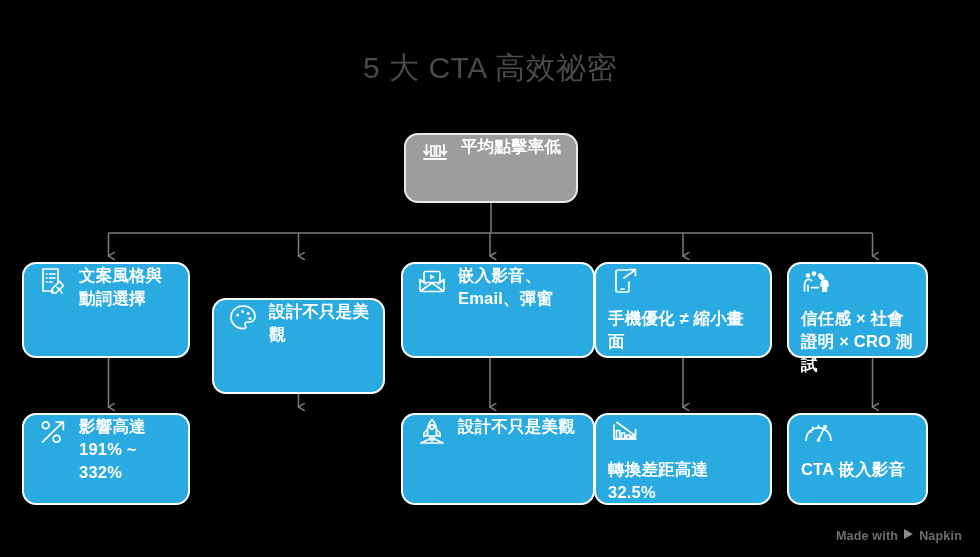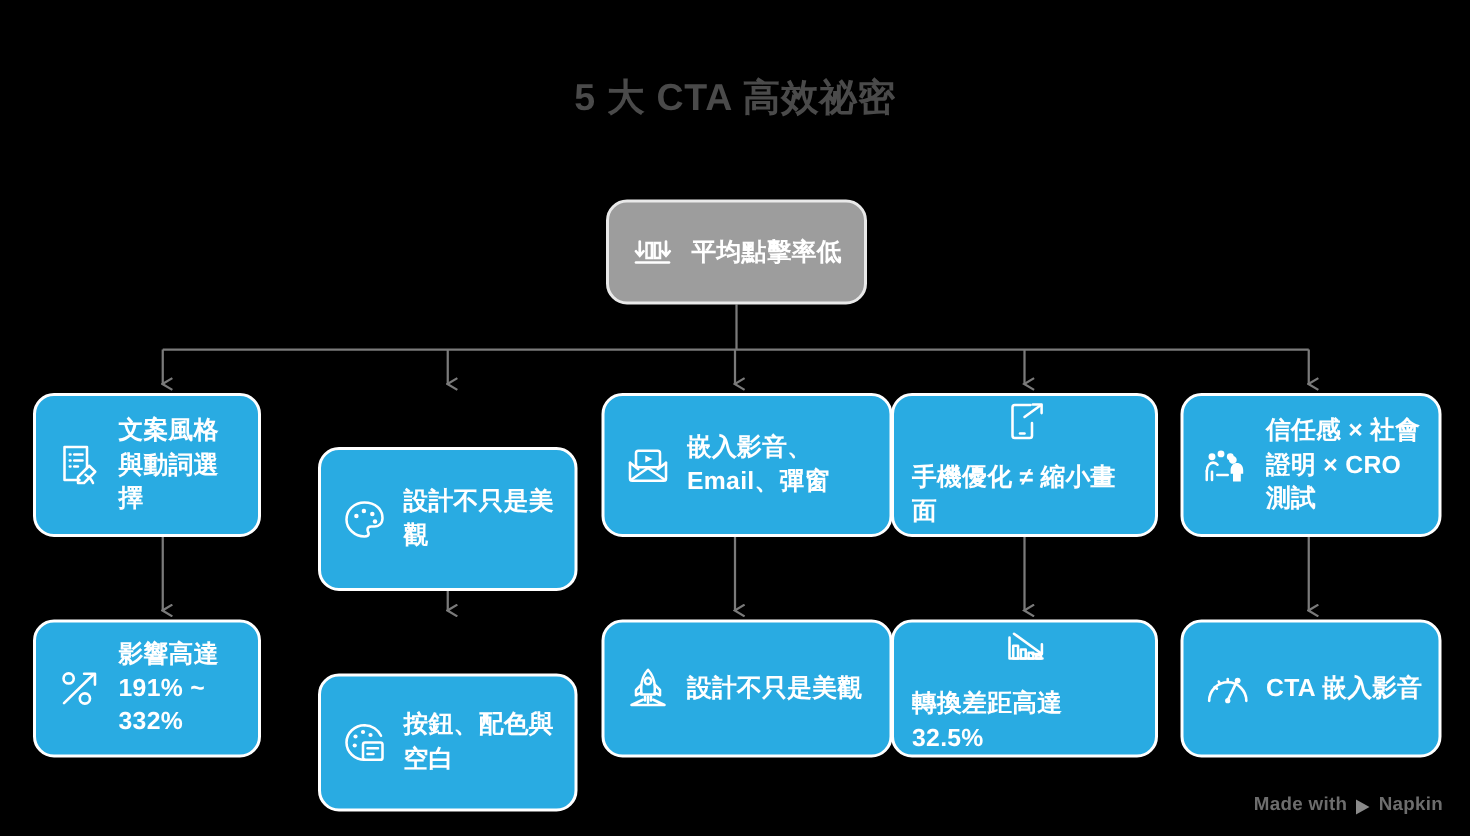--- a/index.html
+++ b/index.html
@@ -7,29 +7,29 @@
   body {
     width:980px; height:557px;
     font-family:"Liberation Sans","DejaVu Sans",sans-serif;
     overflow:hidden; position:relative;
   }
   #stage { position:relative; width:980px; height:557px; }
 
   #title {
     position:absolute; left:0; top:48px; width:980px;
     text-align:center; color:#4a4a4a;
-    font-size:25px; font-weight:bold; letter-spacing:.5px;
+    font-size:30px; font-weight:normal; letter-spacing:.5px;
     white-space:nowrap;
   }
 
   svg#wires { position:absolute; left:0; top:0; width:980px; height:557px; }
 
   .node {
     position:absolute;
-    display:flex; align-items:center;
+    display:flex; align-items:flex-start;
     border-radius:14px;
     padding:0 10px 0 12px;
     gap:9px;
     color:#ffffff;
   }
   .node.root {
     background:#9d9d9d;
     border:2px solid #e9e9e9;
   }
   .node.blue {
@@ -49,29 +49,29 @@
     word-break:break-word;
   }
   .node.root .lbl { color:#ffffff; font-weight:bold; }
 
   
   #n-root { left:404px; top:133px; width:174px; height:70px; }
 
   .row-mid { top:262px; height:96px; }
   .row-bot { top:413px; height:92px; }
 
-  .col1 { left:22px;  width:152px; }
+  .col1 { left:22px;  width:168px; }
   .col2 { left:212px; width:173px;margin-top:36px; }
   .col3 { left:401px; width:194px; }
   .col4 { left:594px; width:178px;flex-direction:column; }
-  .col5 { left:787px; width:174px; }
+  .col5 { left:787px; width:141px;flex-direction:column; }
 
   #watermark {
     position:absolute; right:18px; bottom:14px;
-    display:flex; align-items:flex-end; gap:6px;
+    display:flex; align-items:flex-start; gap:6px;
     color:#6d6d6d; font-size:12.5px; font-weight:bold;
     letter-spacing:.2px;
   }
   #watermark .play {
     width:0; height:0;
     border-left:9px solid #8a8a8a;
     border-top:5.5px solid transparent;
     border-bottom:5.5px solid transparent;
   }
 </style>
@@ -193,35 +193,20 @@
       <svg width="33" height="33" viewBox="0 0 32 32" fill="none" stroke="#fff" stroke-width="1.7" stroke-linecap="round" stroke-linejoin="round">
         <circle cx="8.5" cy="9" r="3.3"></circle>
         <circle cx="19" cy="22" r="3.3"></circle>
         <path d="M5.5,25 L24.5,6.5"></path>
         <path d="M18.5,6 L25.5,6 L25.5,13"></path>
       </svg>
     </span>
     <span class="lbl">影響高達 191% ~ 332%</span>
   </div>
 
-  <div class="node blue row-bot col2">
-    <span class="ico">
-      <svg width="32" height="32" viewBox="0 0 32 32" fill="none" stroke="#fff" stroke-width="1.7" stroke-linecap="round" stroke-linejoin="round">
-        <path d="M16,4.5 C9.5,4.5 4,9.6 4,16 C4,22.4 9.5,27.5 16,27.5"></path>
-        <path d="M16,4.5 C21,4.5 25.2,7.5 27,11.5"></path>
-        <circle cx="10" cy="12" r="1.4" fill="#fff" stroke="none"></circle>
-        <circle cx="15" cy="9" r="1.4" fill="#fff" stroke="none"></circle>
-        <circle cx="20" cy="11" r="1.4" fill="#fff" stroke="none"></circle>
-        <circle cx="9.5" cy="18" r="1.4" fill="#fff" stroke="none"></circle>
-        <rect x="15" y="16" width="13" height="11.5" rx="1.4"></rect>
-        <path d="M18,19.8 L25,19.8 M18,23.6 L22,23.6"></path>
-      </svg>
-    </span>
-    <span class="lbl">按鈕、配色與空白</span>
-  </div>
 
   <div class="node blue row-bot col3">
     <span class="ico">
       <svg width="32" height="32" viewBox="0 0 32 32" fill="none" stroke="#fff" stroke-width="1.7" stroke-linecap="round" stroke-linejoin="round">
         <path d="M16,3.5 C19,6.8 20.5,11 20.5,15.2 L20.5,20 L11.5,20 L11.5,15.2 C11.5,11 13,6.8 16,3.5 Z"></path>
         <circle cx="16" cy="11" r="2.1"></circle>
         <path d="M11.5,13.5 L8,17 L8,20.5 L11.5,18.8"></path>
         <path d="M20.5,13.5 L24,17 L24,20.5 L20.5,18.8"></path>
         <path d="M14,21.5 L14,24 M18,21.5 L18,24 M16,21.5 L16,25.5"></path>
         <path d="M5,27 L12.5,23.5 M27,27 L19.5,23.5 M5,27 L27,27"></path>

